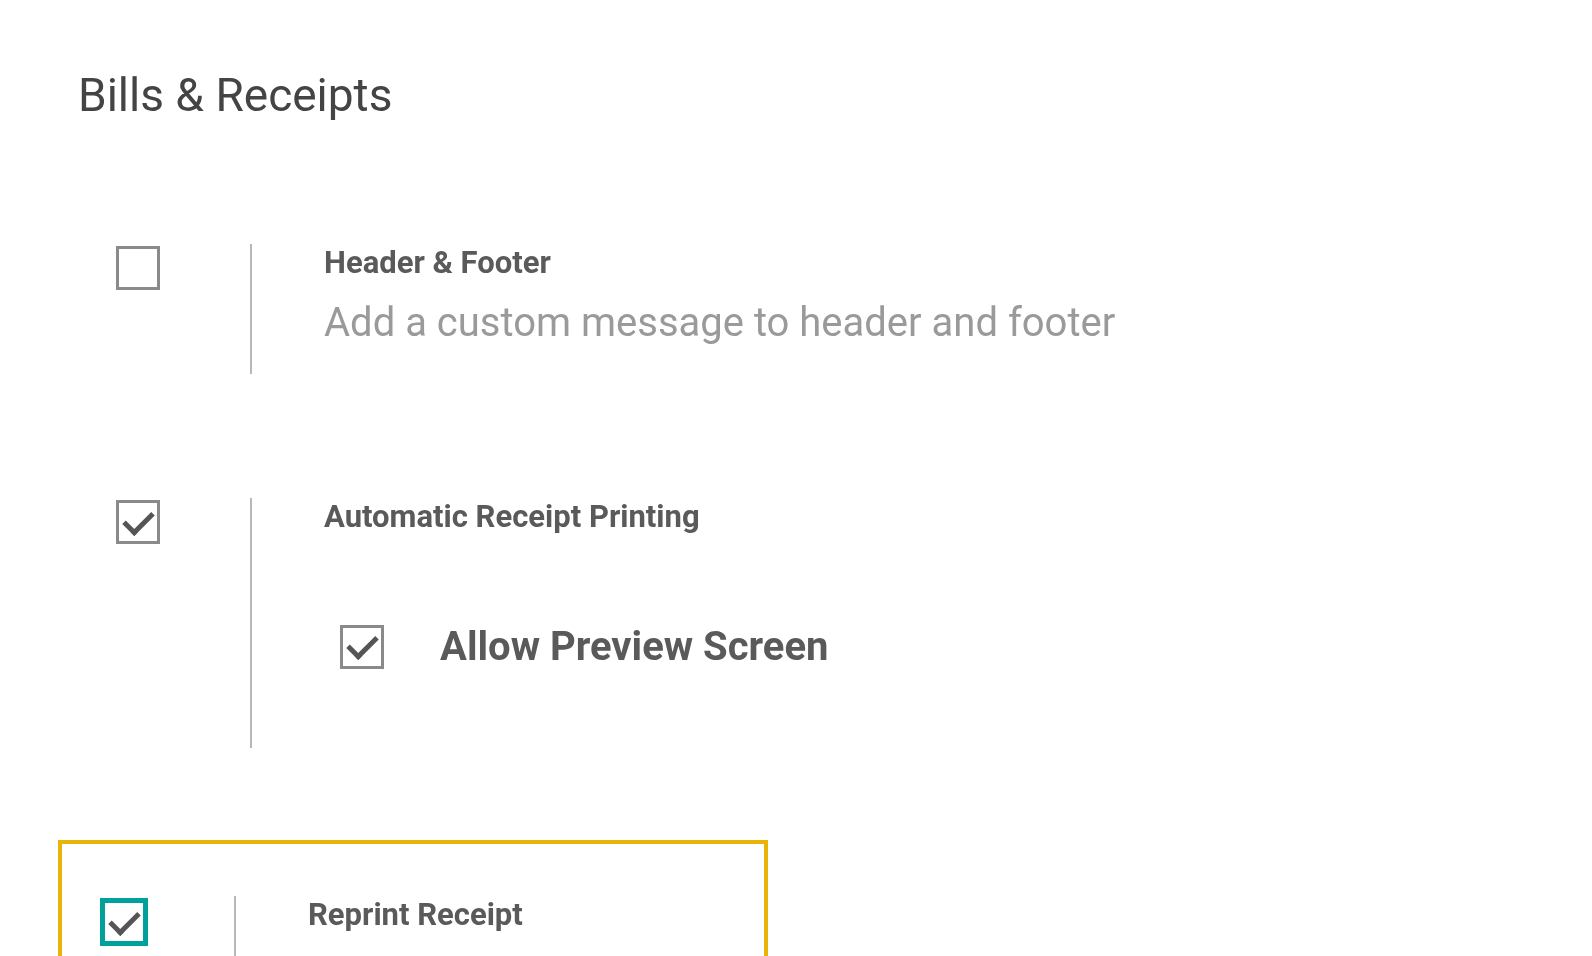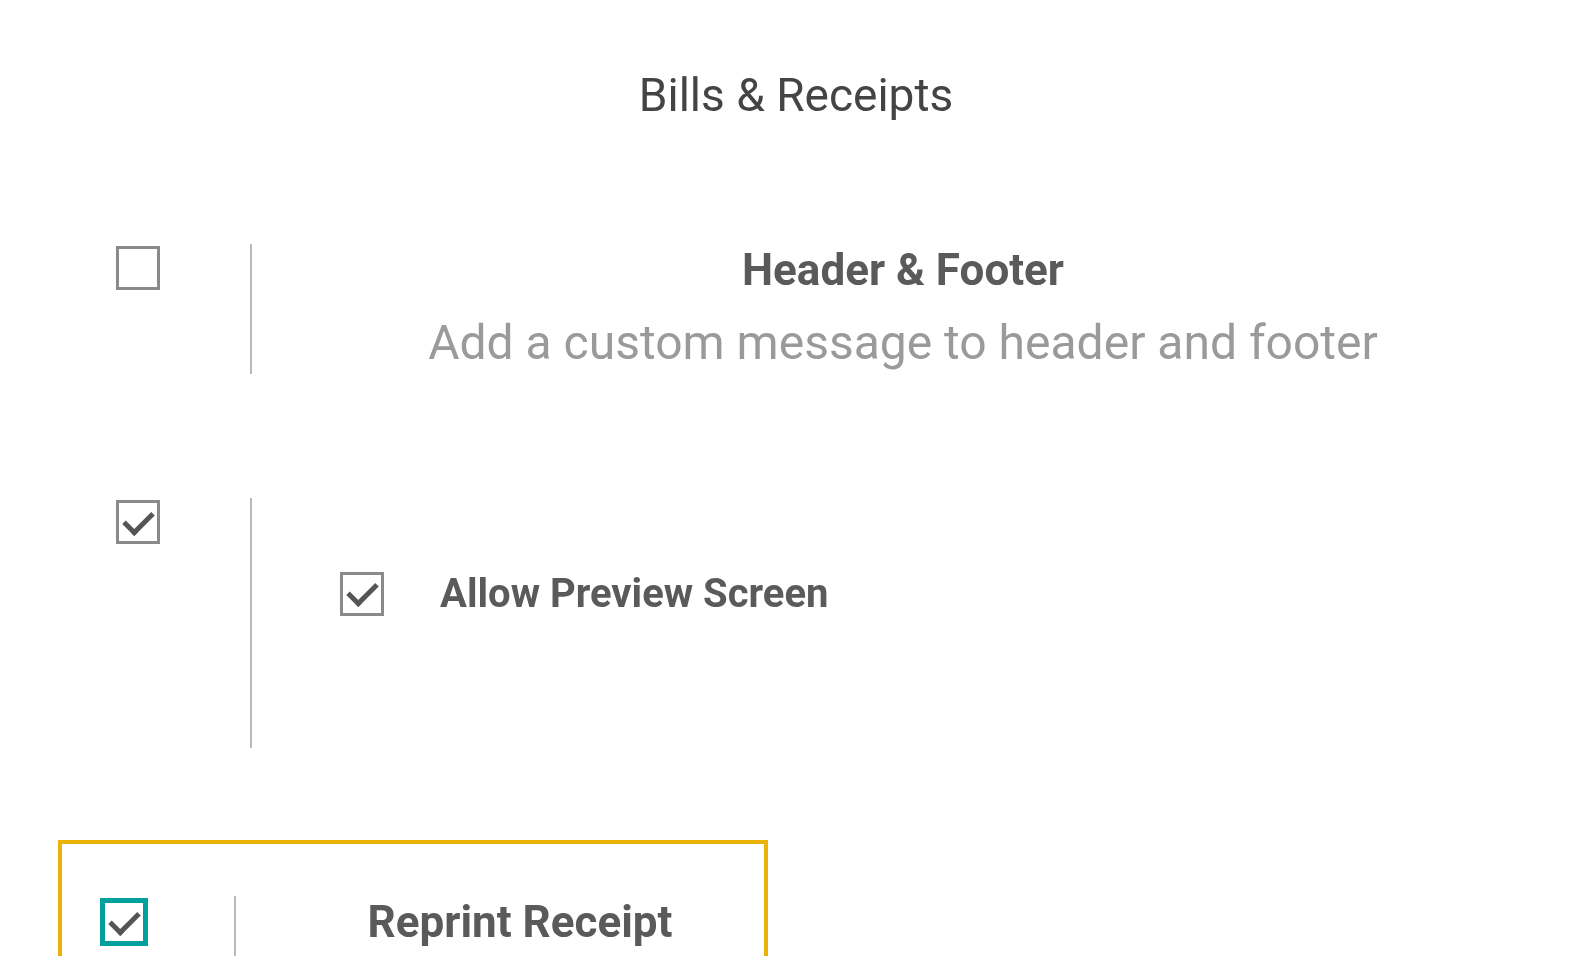--- a/index.html
+++ b/index.html
@@ -1,19 +1,18 @@
 <!DOCTYPE html>
 <html><head>
   <meta charset="utf-8">
   <style>
     * {
       margin: 16px;
       padding: 0;
       box-sizing: border-box;
-      text-align: center;
     }
     body {
       font-family: -apple-system, BlinkMacSystemFont, "Segoe UI", Roboto, "Helvetica Neue", Arial, sans-serif;
       background: #ffffff;
       padding: 20px 30px;
     }
     .section-title {
       font-size: 46px;
       font-weight: 400;
       color: #444444;
@@ -71,27 +70,27 @@
     .vertical-divider {
       width: 2px;
       background: #b8b8b8;
       min-height: 130px;
     }
     .content-column {
       flex: 1;
       padding-top: 0;
     }
     .setting-title {
-      font-size: 44px;
+      font-size: 31px;
       font-weight: 700;
       color: #5a5a5a;
       margin-bottom: 14px;
     }
     .setting-description {
-      font-size: 48px;
+      font-size: 40px;
       font-weight: 400;
       color: #9a9a9a;
       line-height: 1.3;
     }
     .sub-setting {
       display: flex;
       align-items: center;
       margin-top: 72px;
       gap: 24px;
     }
@@ -130,20 +129,21 @@
 </div>
 
 <div class="setting-row has-sub">
   <div class="checkbox-column">
     <div class="checkbox checked"></div>
   </div>
   <div class="divider-column">
     <div class="vertical-divider"></div>
   </div>
   <div class="content-column">
+    <div class="setting-title">Automatic Receipt Printing</div>
     <div class="sub-setting">
       <div class="checkbox checked"></div>
       <div class="sub-setting-label">Allow Preview Screen</div>
     </div>
   </div>
 </div>
 
 <div class="setting-row highlighted">
   <div class="checkbox-column">
     <div class="checkbox checked teal-border"></div>

